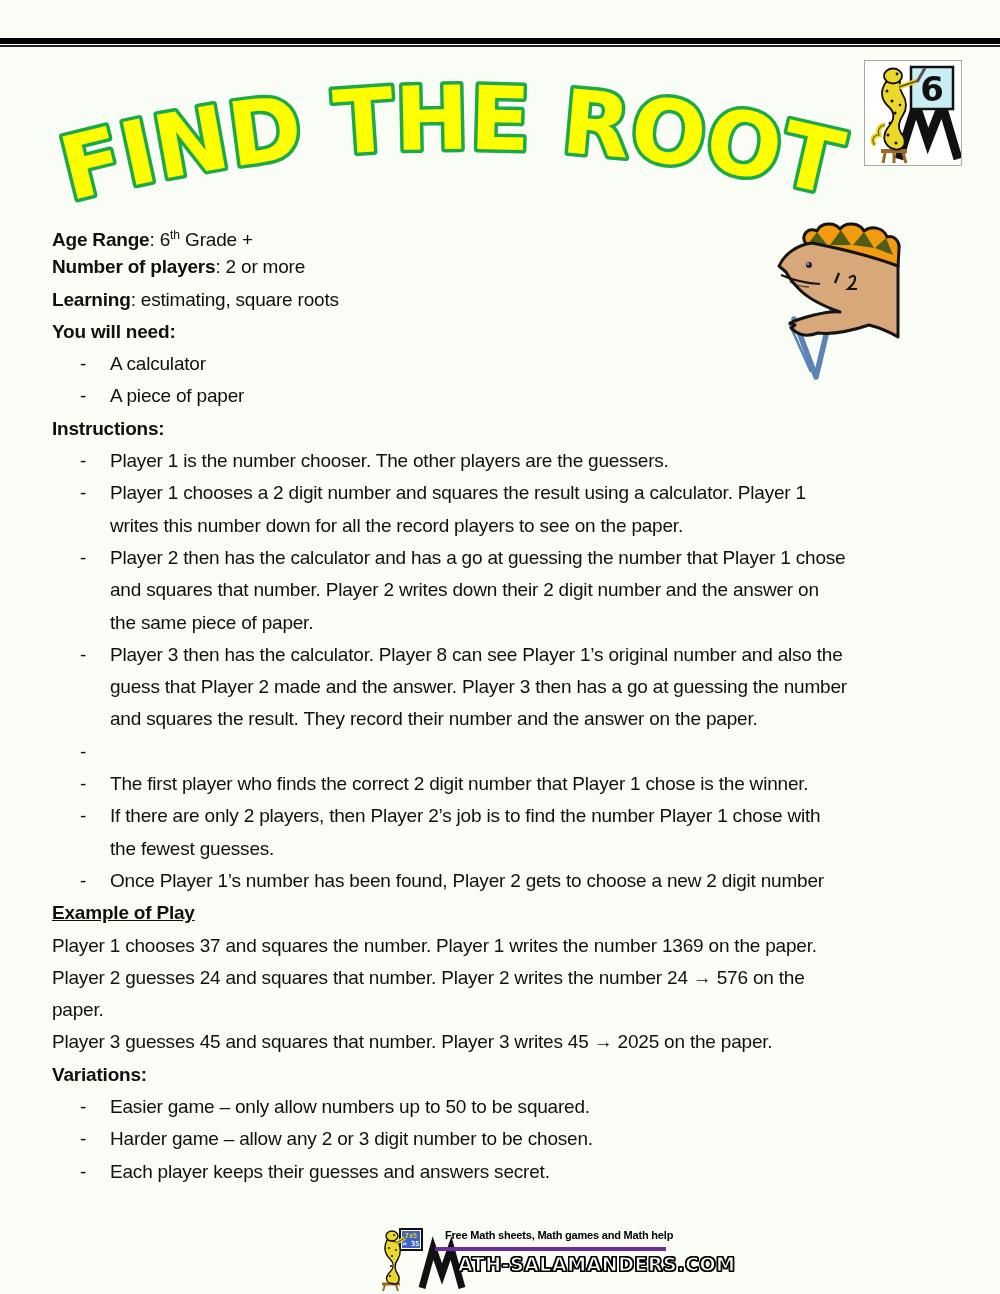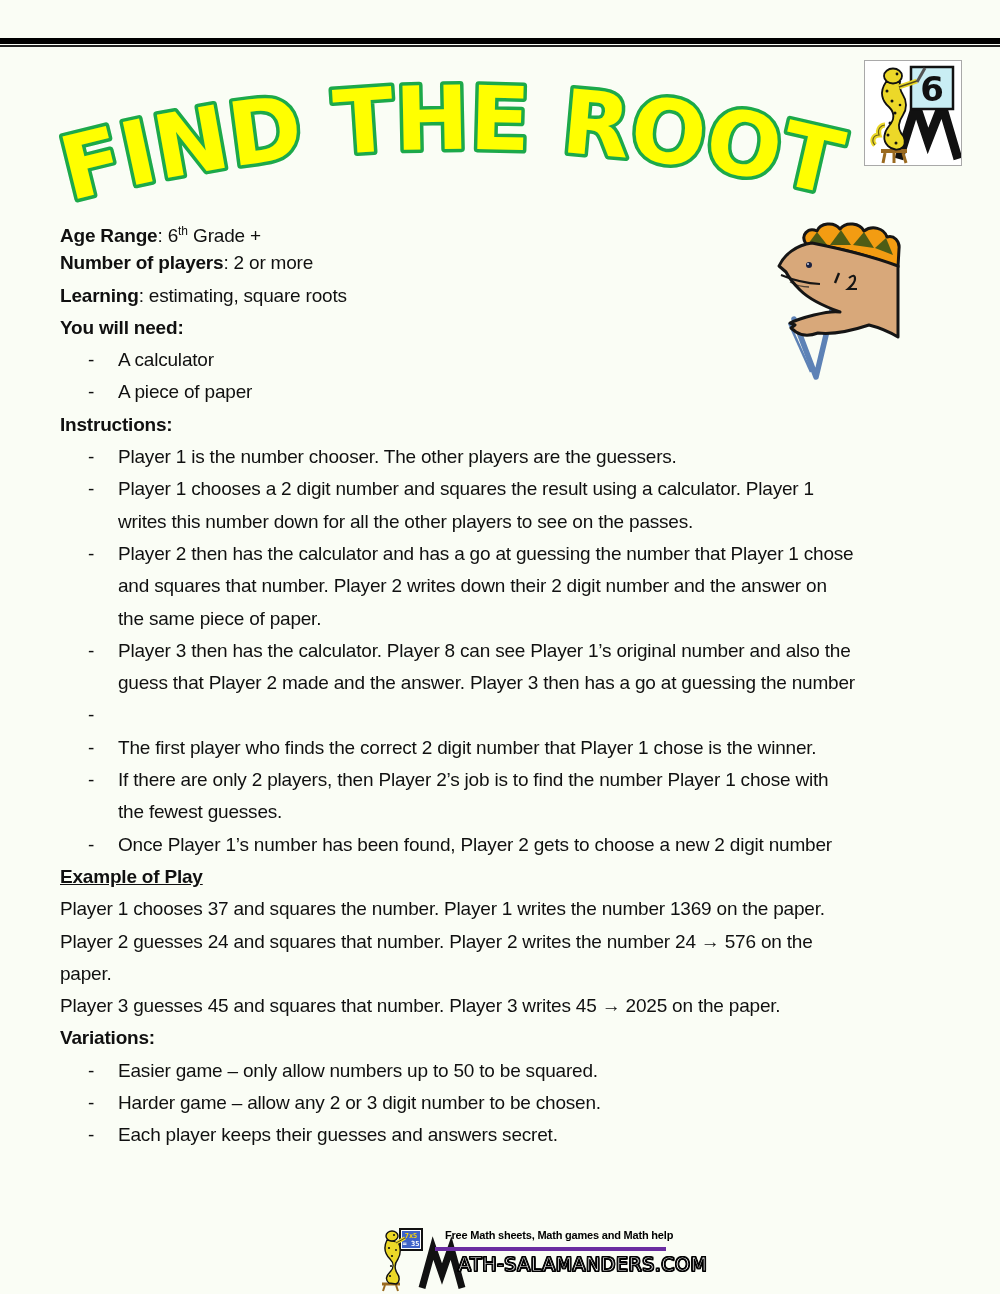--- a/index.html
+++ b/index.html
@@ -28,42 +28,42 @@
     position:absolute;left:864px;top:60px;width:98px;height:106px;
     background:#ffffff;border:1px solid #a9a9a9;box-sizing:border-box;
   }
   .badge-six{font-family:"DejaVu Sans",sans-serif;font-weight:bold;font-size:34px;fill:#111;}
 
   
   .iguana{position:absolute;left:742px;top:215px;width:170px;height:175px;}
 
   
   .content{
-    position:absolute;left:60px;top:216px;width:890px;
-    font-size:19px;line-height:30px;letter-spacing:-0.2px;
+    position:absolute;left:52px;top:216px;width:890px;
+    font-size:19px;line-height:38px;letter-spacing:-0.2px;
   }
   .line{white-space:nowrap;height:32.3px;}
   .b{font-weight:bold;}
   .u{text-decoration:underline;margin-top:48px;}
   .bullet{position:relative;padding-left:58px;}
   .bullet .dash{position:absolute;left:28px;}
   .cont{padding-left:58px;}
   sup.sup{font-size:12px;vertical-align:super;letter-spacing:0;}
 
   
   .footer{position:absolute;left:378px;top:1226px;width:310px;height:68px;}
   .footer-logo{position:absolute;left:0;top:0;}
   .tagline{
     position:absolute;left:67px;top:3px;width:236px;
     font-size:11px;font-weight:bold;letter-spacing:-0.2px;white-space:nowrap;color:#000;
   }
   .purple-rule{position:absolute;left:57px;top:21px;width:231px;height:4px;background:#6a2ca0;}
   .domain{
     position:absolute;left:80px;top:27px;
-    font-family:"DejaVu Sans",sans-serif;font-weight:normal;font-size:19px;letter-spacing:0.5px;
+    font-family:"DejaVu Sans",sans-serif;font-weight:bold;font-size:19px;letter-spacing:0.5px;
     color:#fff;white-space:nowrap;
     -webkit-text-stroke:1.1px #000;
     text-shadow:1px 0 0 #000,-1px 0 0 #000,0 1px 0 #000,0 -1px 0 #000,
                 1px 1px 0 #000,-1px -1px 0 #000,1px -1px 0 #000,-1px 1px 0 #000;
   }
 </style>
 </head>
 <body>
 
 <div class="page">
@@ -185,40 +185,43 @@
     <div class="line bullet">
       <span class="dash">-</span>
       <span>Player 1 is the number chooser. The other players are the guessers.</span>
     </div>
 
     <div class="line bullet">
       <span class="dash">-</span>
       <span>Player 1 chooses a 2 digit number and squares the result using a calculator. Player 1</span>
     </div>
     <div class="line cont">
-      <span>writes this number down for all the other players to see on the passes.</span>
+      <span>writes this number down for all the record players to see on the paper.</span>
     </div>
 
     <div class="line bullet">
       <span class="dash">-</span>
       <span>Player 2 then has the calculator and has a go at guessing the number that Player 1 chose</span>
     </div>
     <div class="line cont">
       <span>and squares that number. Player 2 writes down their 2 digit number and the answer on</span>
     </div>
     <div class="line cont">
       <span>the same piece of paper.</span>
     </div>
 
     <div class="line bullet">
       <span class="dash">-</span>
       <span>Player 3 then has the calculator. Player 8 can see Player 1’s original number and also the</span>
     </div>
     <div class="line cont">
       <span>guess that Player 2 made and the answer. Player 3 then has a go at guessing the number</span>
+    </div>
+    <div class="line cont">
+      <span>and squares the result. They record their number and the answer on the paper.</span>
     </div>
 
     <div class="line bullet">
       <span class="dash">-</span>
     </div>
 
     <div class="line bullet">
       <span class="dash">-</span>
       <span>The first player who finds the correct 2 digit number that Player 1 chose is the winner.</span>
     </div>

